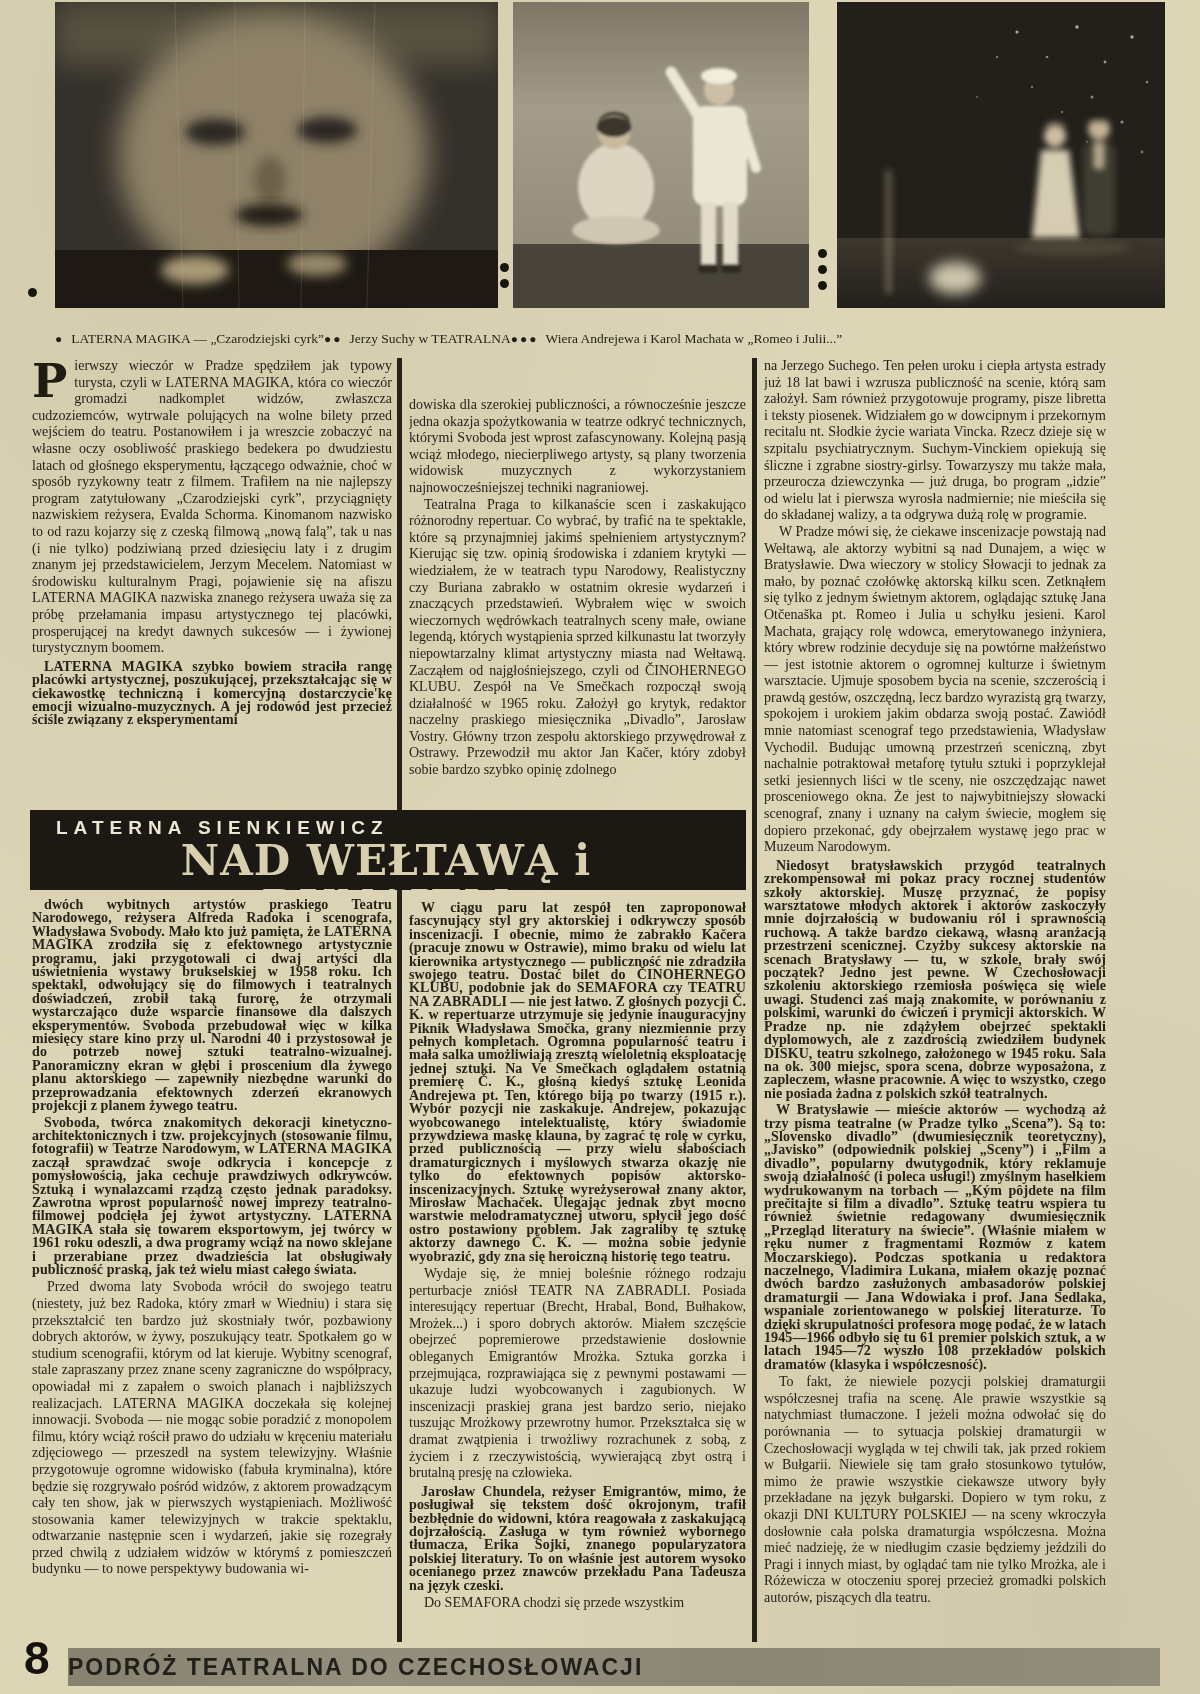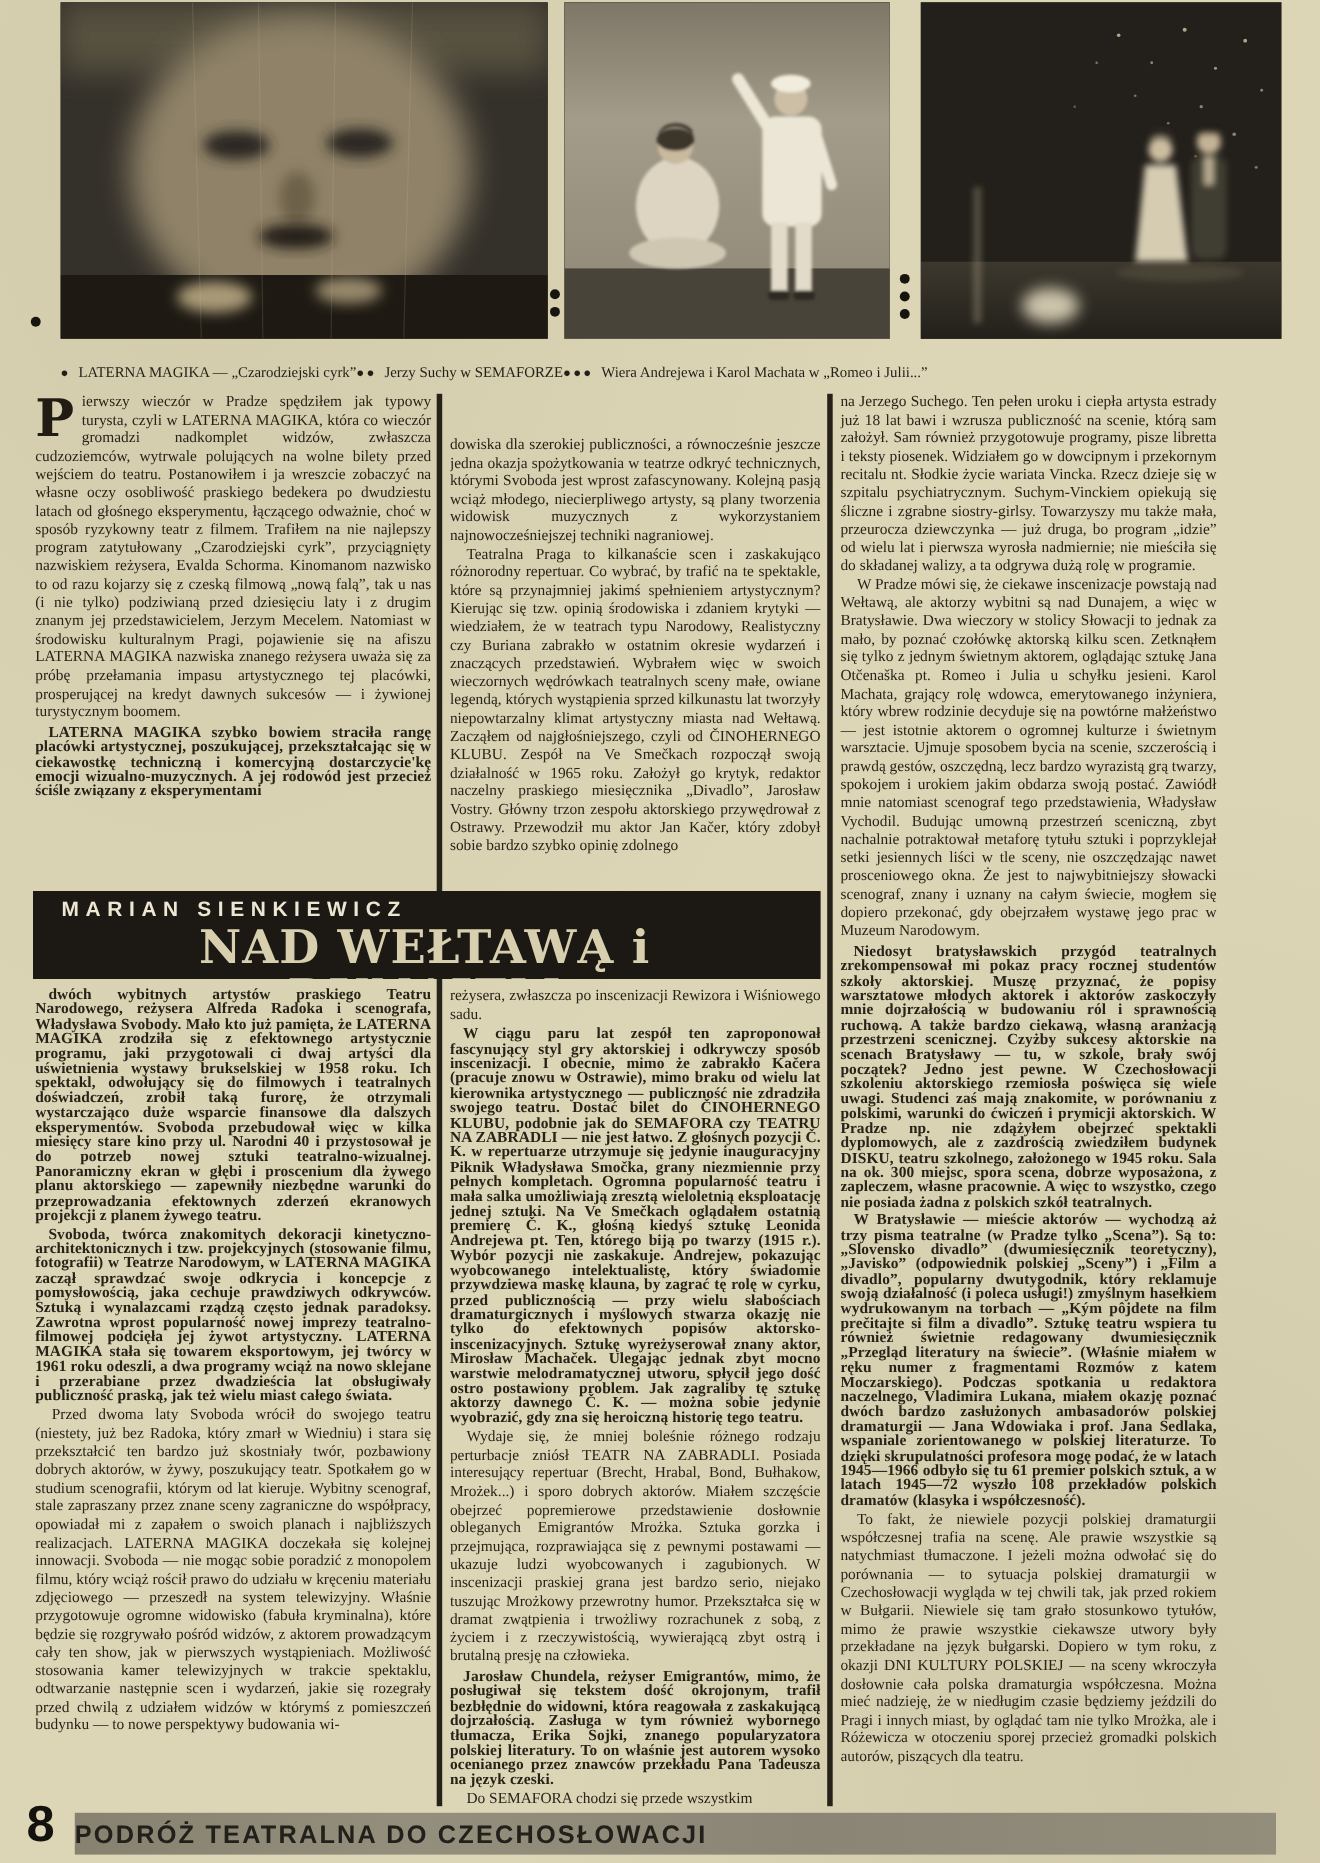--- a/index.html
+++ b/index.html
@@ -187,21 +187,21 @@
       <div class="dot"></div>
       <div class="dot"></div>
       <div class="dot"></div>
     </div>
 
   <div class="caption">
     <span class="cap-item">
       <span class="cap-b">●</span><span>LATERNA MAGIKA — „Czarodziejski cyrk”</span>
     </span>
     <span class="cap-item">
-      <span class="cap-b">●●</span><span>Jerzy Suchy w SEMAFORZE</span>
+      <span class="cap-b">●●</span><span>Jerzy Suchy w TEATRALNA</span>
     </span>
     <span class="cap-item">
       <span class="cap-b">●●●</span><span>Wiera Andrejewa i Karol Machata w „Romeo i Julii...”</span>
     </span>
   </div>
 
   <div class="content">
     <div class="vrule" id="rule1"></div>
     <div class="vrule" id="rule2"></div>
 
@@ -209,32 +209,31 @@
       <p class="p noindent"><span class="dropcap">P</span><span>ierwszy wieczór w Pradze spędziłem jak typowy turysta, czyli w LATERNA MAGIKA, która co wieczór gromadzi nadkomplet widzów, zwłaszcza cudzoziemców, wytrwale polujących na wolne bilety przed wejściem do teatru. Postanowiłem i ja wreszcie zobaczyć na własne oczy osobliwość praskiego bedekera po dwudziestu latach od głośnego eksperymentu, łączącego odważnie, choć w sposób ryzykowny teatr z filmem. Trafiłem na nie najlepszy program zatytułowany „Czarodziejski cyrk”, przyciągnięty nazwiskiem reżysera, Evalda Schorma. Kinomanom nazwisko to od razu kojarzy się z czeską filmową „nową falą”, tak u nas (i nie tylko) podziwianą przed dziesięciu laty i z drugim znanym jej przedstawicielem, Jerzym Mecelem. Natomiast w środowisku kulturalnym Pragi, pojawienie się na afiszu LATERNA MAGIKA nazwiska znanego reżysera uważa się za próbę przełamania impasu artystycznego tej placówki, prosperującej na kredyt dawnych sukcesów — i żywionej turystycznym boomem.</span></p>
       <p class="petit">LATERNA MAGIKA szybko bowiem straciła rangę placówki artystycznej, poszukującej, przekształcając się w ciekawostkę techniczną i komercyjną dostarczycie'kę emocji wizualno-muzycznych. A jej rodowód jest przecież ściśle związany z eksperymentami</p>
     </div>
 
     <div class="col" id="col2-top">
       <p class="p noindent">dowiska dla szerokiej publiczności, a równocześnie jeszcze jedna okazja spożytkowania w teatrze odkryć technicznych, którymi Svoboda jest wprost zafascynowany. Kolejną pasją wciąż młodego, niecierpliwego artysty, są plany tworzenia widowisk muzycznych z wykorzystaniem najnowocześniejszej techniki nagraniowej.</p>
       <p class="p">Teatralna Praga to kilkanaście scen i zaskakująco różnorodny repertuar. Co wybrać, by trafić na te spektakle, które są przynajmniej jakimś spełnieniem artystycznym? Kierując się tzw. opinią środowiska i zdaniem krytyki — wiedziałem, że w teatrach typu Narodowy, Realistyczny czy Buriana zabrakło w ostatnim okresie wydarzeń i znaczących przedstawień. Wybrałem więc w swoich wieczornych wędrówkach teatralnych sceny małe, owiane legendą, których wystąpienia sprzed kilkunastu lat tworzyły niepowtarzalny klimat artystyczny miasta nad Wełtawą. Zacząłem od najgłośniejszego, czyli od ČINOHERNEGO KLUBU. Zespół na Ve Smečkach rozpoczął swoją działalność w 1965 roku. Założył go krytyk, redaktor naczelny praskiego miesięcznika „Divadlo”, Jarosław Vostry. Główny trzon zespołu aktorskiego przywędrował z Ostrawy. Przewodził mu aktor Jan Kačer, który zdobył sobie bardzo szybko opinię zdolnego</p>
     </div>
 
     <div class="banner">
-      <div class="banner-author">MARIAN SIENKIEWICZ</div>
+      <div class="banner-author">LATERNA SIENKIEWICZ</div>
       <div class="banner-title">NAD WEŁTAWĄ i DUNAJEM</div>
     </div>
 
     <div class="col" id="col1-bot">
       <p class="petit" style="margin-top:0;">dwóch wybitnych artystów praskiego Teatru Narodowego, reżysera Alfreda Radoka i scenografa, Władysława Svobody. Mało kto już pamięta, że LATERNA MAGIKA zrodziła się z efektownego artystycznie programu, jaki przygotowali ci dwaj artyści dla uświetnienia wystawy brukselskiej w 1958 roku. Ich spektakl, odwołujący się do filmowych i teatralnych doświadczeń, zrobił taką furorę, że otrzymali wystarczająco duże wsparcie finansowe dla dalszych eksperymentów. Svoboda przebudował więc w kilka miesięcy stare kino przy ul. Narodni 40 i przystosował je do potrzeb nowej sztuki teatralno-wizualnej. Panoramiczny ekran w głębi i proscenium dla żywego planu aktorskiego — zapewniły niezbędne warunki do przeprowadzania efektownych zderzeń ekranowych projekcji z planem żywego teatru.</p>
       <p class="petit">Svoboda, twórca znakomitych dekoracji kinetyczno-architektonicznych i tzw. projekcyjnych (stosowanie filmu, fotografii) w Teatrze Narodowym, w LATERNA MAGIKA zaczął sprawdzać swoje odkrycia i koncepcje z pomysłowością, jaka cechuje prawdziwych odkrywców. Sztuką i wynalazcami rządzą często jednak paradoksy. Zawrotna wprost popularność nowej imprezy teatralno-filmowej podcięła jej żywot artystyczny. LATERNA MAGIKA stała się towarem eksportowym, jej twórcy w 1961 roku odeszli, a dwa programy wciąż na nowo sklejane i przerabiane przez dwadzieścia lat obsługiwały publiczność praską, jak też wielu miast całego świata.</p>
       <p class="p" style="margin-top:3px;">Przed dwoma laty Svoboda wrócił do swojego teatru (niestety, już bez Radoka, który zmarł w Wiedniu) i stara się przekształcić ten bardzo już skostniały twór, pozbawiony dobrych aktorów, w żywy, poszukujący teatr. Spotkałem go w studium scenografii, którym od lat kieruje. Wybitny scenograf, stale zapraszany przez znane sceny zagraniczne do współpracy, opowiadał mi z zapałem o swoich planach i najbliższych realizacjach. LATERNA MAGIKA doczekała się kolejnej innowacji. Svoboda — nie mogąc sobie poradzić z monopolem filmu, który wciąż rościł prawo do udziału w kręceniu materiału zdjęciowego — przeszedł na system telewizyjny. Właśnie przygotowuje ogromne widowisko (fabuła kryminalna), które będzie się rozgrywało pośród widzów, z aktorem prowadzącym cały ten show, jak w pierwszych wystąpieniach. Możliwość stosowania kamer telewizyjnych w trakcie spektaklu, odtwarzanie następnie scen i wydarzeń, jakie się rozegrały przed chwilą z udziałem widzów w którymś z pomieszczeń budynku — to nowe perspektywy budowania wi-</p>
     </div>
 
     <div class="col" id="col2-bot">
-      <p class="p noindent">reżysera, zwłaszcza po inscenizacji Rewizora i Wiśniowego sadu.</p>
       <p class="petit">W ciągu paru lat zespół ten zaproponował fascynujący styl gry aktorskiej i odkrywczy sposób inscenizacji. I obecnie, mimo że zabrakło Kačera (pracuje znowu w Ostrawie), mimo braku od wielu lat kierownika artystycznego — publiczność nie zdradziła swojego teatru. Dostać bilet do ČINOHERNEGO KLUBU, podobnie jak do SEMAFORA czy TEATRU NA ZABRADLI — nie jest łatwo. Z głośnych pozycji Č. K. w repertuarze utrzymuje się jedynie inauguracyjny Piknik Władysława Smočka, grany niezmiennie przy pełnych kompletach. Ogromna popularność teatru i mała salka umożliwiają zresztą wieloletnią eksploatację jednej sztuki. Na Ve Smečkach oglądałem ostatnią premierę Č. K., głośną kiedyś sztukę Leonida Andrejewa pt. Ten, którego biją po twarzy (1915 r.). Wybór pozycji nie zaskakuje. Andrejew, pokazując wyobcowanego intelektualistę, który świadomie przywdziewa maskę klauna, by zagrać tę rolę w cyrku, przed publicznością — przy wielu słabościach dramaturgicznych i myślowych stwarza okazję nie tylko do efektownych popisów aktorsko-inscenizacyjnych. Sztukę wyreżyserował znany aktor, Mirosław Machaček. Ulegając jednak zbyt mocno warstwie melodramatycznej utworu, spłycił jego dość ostro postawiony problem. Jak zagraliby tę sztukę aktorzy dawnego Č. K. — można sobie jedynie wyobrazić, gdy zna się heroiczną historię tego teatru.</p>
       <p class="p" style="margin-top:3px;">Wydaje się, że mniej boleśnie różnego rodzaju perturbacje zniósł TEATR NA ZABRADLI. Posiada interesujący repertuar (Brecht, Hrabal, Bond, Bułhakow, Mrożek...) i sporo dobrych aktorów. Miałem szczęście obejrzeć popremierowe przedstawienie dosłownie obleganych Emigrantów Mrożka. Sztuka gorzka i przejmująca, rozprawiająca się z pewnymi postawami — ukazuje ludzi wyobcowanych i zagubionych. W inscenizacji praskiej grana jest bardzo serio, niejako tuszując Mrożkowy przewrotny humor. Przekształca się w dramat zwątpienia i trwożliwy rozrachunek z sobą, z życiem i z rzeczywistością, wywierającą zbyt ostrą i brutalną presję na człowieka.</p>
       <p class="petit">Jarosław Chundela, reżyser Emigrantów, mimo, że posługiwał się tekstem dość okrojonym, trafił bezbłędnie do widowni, która reagowała z zaskakującą dojrzałością. Zasługa w tym również wybornego tłumacza, Erika Sojki, znanego popularyzatora polskiej literatury. To on właśnie jest autorem wysoko ocenianego przez znawców przekładu Pana Tadeusza na język czeski.</p>
       <p class="p" style="margin-top:3px;">Do SEMAFORA chodzi się przede wszystkim</p>
     </div>
 
     <div class="col" id="col3">
       <p class="p noindent">na Jerzego Suchego. Ten pełen uroku i ciepła artysta estrady już 18 lat bawi i wzrusza publiczność na scenie, którą sam założył. Sam również przygotowuje programy, pisze libretta i teksty piosenek. Widziałem go w dowcipnym i przekornym recitalu nt. Słodkie życie wariata Vincka. Rzecz dzieje się w szpitalu psychiatrycznym. Suchym-Vinckiem opiekują się śliczne i zgrabne siostry-girlsy. Towarzyszy mu także mała, przeurocza dziewczynka — już druga, bo program „idzie” od wielu lat i pierwsza wyrosła nadmiernie; nie mieściła się do składanej walizy, a ta odgrywa dużą rolę w programie.</p>
       <p class="p">W Pradze mówi się, że ciekawe inscenizacje powstają nad Wełtawą, ale aktorzy wybitni są nad Dunajem, a więc w Bratysławie. Dwa wieczory w stolicy Słowacji to jednak za mało, by poznać czołówkę aktorską kilku scen. Zetknąłem się tylko z jednym świetnym aktorem, oglądając sztukę Jana Otčenaška pt. Romeo i Julia u schyłku jesieni. Karol Machata, grający rolę wdowca, emerytowanego inżyniera, który wbrew rodzinie decyduje się na powtórne małżeństwo — jest istotnie aktorem o ogromnej kulturze i świetnym warsztacie. Ujmuje sposobem bycia na scenie, szczerością i prawdą gestów, oszczędną, lecz bardzo wyrazistą grą twarzy, spokojem i urokiem jakim obdarza swoją postać. Zawiódł mnie natomiast scenograf tego przedstawienia, Władysław Vychodil. Budując umowną przestrzeń sceniczną, zbyt nachalnie potraktował metaforę tytułu sztuki i poprzyklejał setki jesiennych liści w tle sceny, nie oszczędzając nawet prosceniowego okna. Że jest to najwybitniejszy słowacki scenograf, znany i uznany na całym świecie, mogłem się dopiero przekonać, gdy obejrzałem wystawę jego prac w Muzeum Narodowym.</p>
       <p class="petit">Niedosyt bratysławskich przygód teatralnych zrekompensował mi pokaz pracy rocznej studentów szkoły aktorskiej. Muszę przyznać, że popisy warsztatowe młodych aktorek i aktorów zaskoczyły mnie dojrzałością w budowaniu ról i sprawnością ruchową. A także bardzo ciekawą, własną aranżacją przestrzeni scenicznej. Czyżby sukcesy aktorskie na scenach Bratysławy — tu, w szkole, brały swój początek? Jedno jest pewne. W Czechosłowacji szkoleniu aktorskiego rzemiosła poświęca się wiele uwagi. Studenci zaś mają znakomite, w porównaniu z polskimi, warunki do ćwiczeń i prymicji aktorskich. W Pradze np. nie zdążyłem obejrzeć spektakli dyplomowych, ale z zazdrością zwiedziłem budynek DISKU, teatru szkolnego, założonego w 1945 roku. Sala na ok. 300 miejsc, spora scena, dobrze wyposażona, z zapleczem, własne pracownie. A więc to wszystko, czego nie posiada żadna z polskich szkół teatralnych.</p>

